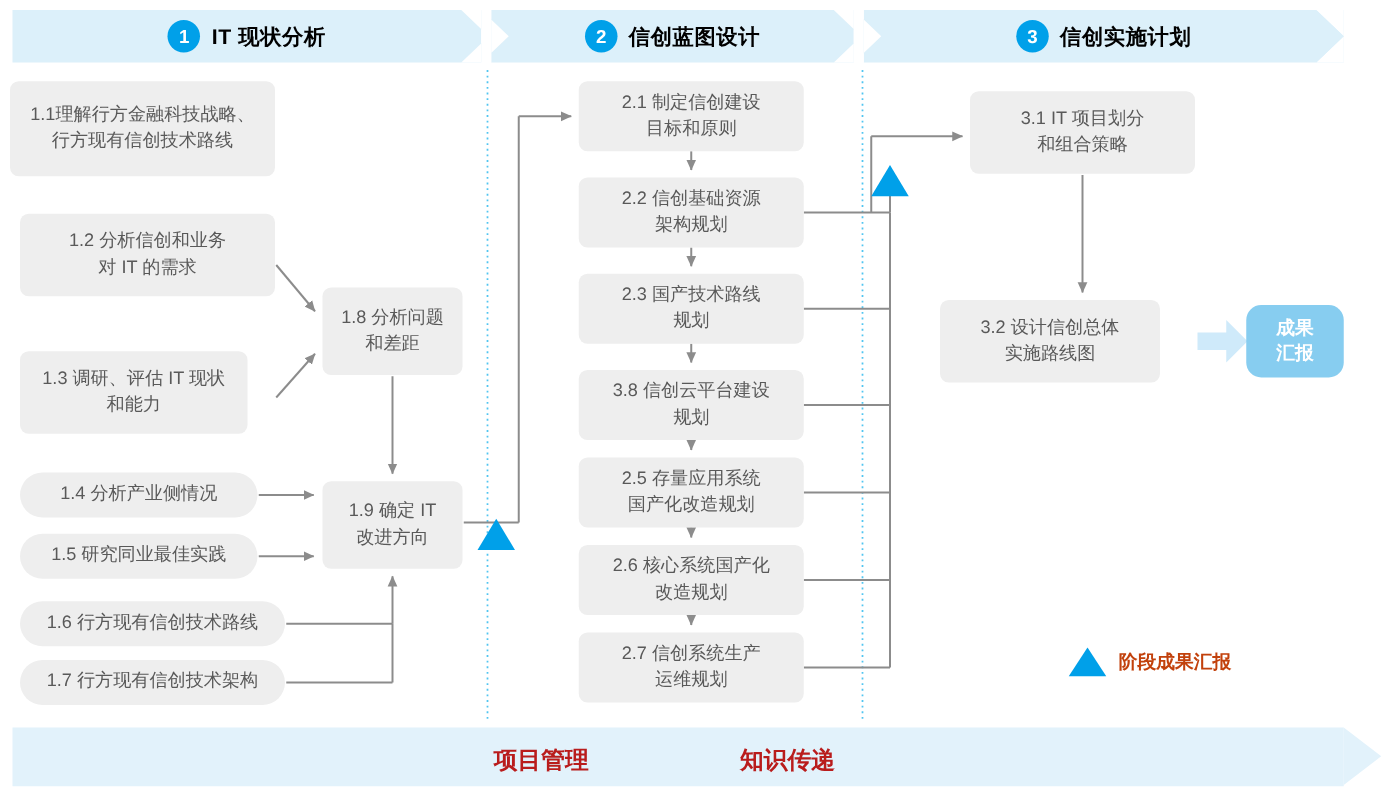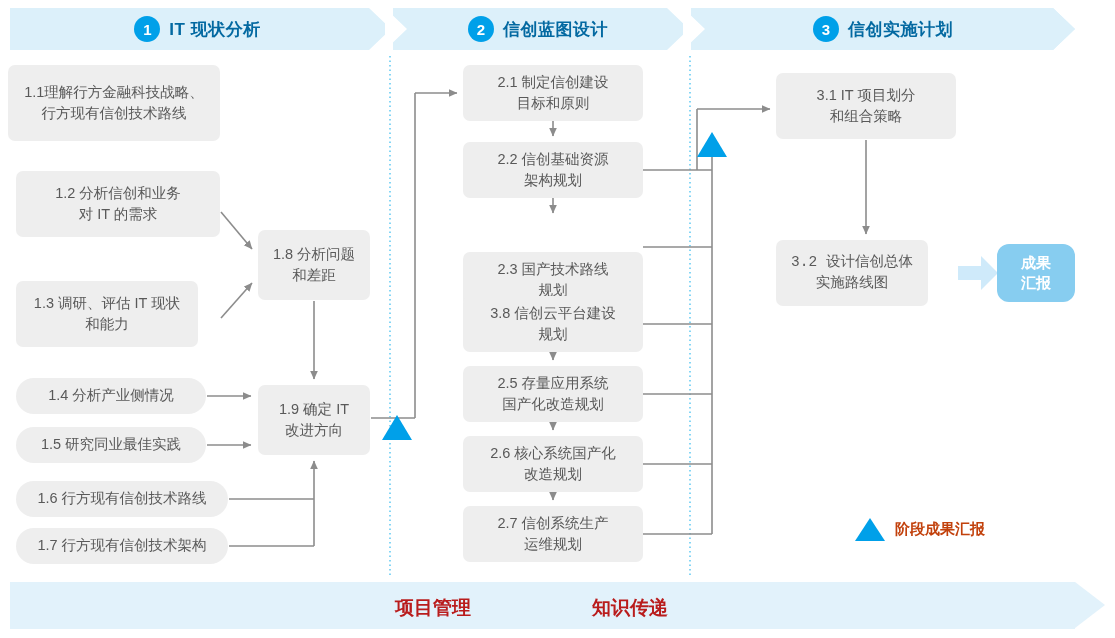--- a/index.html
+++ b/index.html
@@ -32,21 +32,21 @@
   .stage-num{
     width:26px;height:26px;border-radius:50%;
     background:#00a0e9;
     color:#ffffff;
     font-size:15px;
     font-weight:bold;
     display:flex;align-items:center;justify-content:center;
     line-height:1;
   }
   .stage-title{
-    color:#0369a1;
+    color:#000000;
     font-size:17px;
     font-weight:bold;
     letter-spacing:.5px;
   }
   
   .banner-foot{
     position:absolute;
     left:10px;top:582px;
     width:1065px;height:47px;
     background:#e2f2fb;
@@ -217,34 +217,34 @@
   <div class="box pill" style="left:16px;top:528px;width:212px;height:36px;">1.7 行方现有信创技术架构</div>
   <div class="box" style="left:258px;top:230px;width:112px;height:70px;">1.8 分析问题
 和差距</div>
   <div class="box" style="left:258px;top:385px;width:112px;height:70px;">1.9 确定 IT
 改进方向</div>
 
   <div class="box" style="left:463px;top:65px;width:180px;height:56px;">2.1 制定信创建设
 目标和原则</div>
   <div class="box" style="left:463px;top:142px;width:180px;height:56px;">2.2 信创基础资源
 架构规划</div>
-  <div class="box" style="left:463px;top:219px;width:180px;height:56px;margin-top:33px;">2.3 国产技术路线
+  <div class="box" style="left:463px;top:219px;width:180px;height:56px;">2.3 国产技术路线
 规划</div>
   <div class="box" style="left:463px;top:296px;width:180px;height:56px;">3.8 信创云平台建设
 规划</div>
   <div class="box" style="left:463px;top:366px;width:180px;height:56px;">2.5 存量应用系统
 国产化改造规划</div>
   <div class="box" style="left:463px;top:436px;width:180px;height:56px;">2.6 核心系统国产化
 改造规划</div>
   <div class="box" style="left:463px;top:506px;width:180px;height:56px;">2.7 信创系统生产
 运维规划</div>
 
   <div class="box" style="left:776px;top:73px;width:180px;height:66px;">3.1 IT 项目划分
 和组合策略</div>
-  <div class="box" style="left:776px;top:240px;width:152px;height:66px;font-family:Liberation Mono, monospace;">3.2 设计信创总体
+  <div class="box" style="left:752px;top:240px;width:176px;height:66px;">3.2 设计信创总体
 实施路线图</div>
 
   <div class="badge" style="left:997px;top:244px;width:78px;height:58px;">成果
 汇报</div>
 
   <div class="legend" style="left:855px;top:518px;">
     <span class="legend-tri"></span>
     <span class="legend-text">阶段成果汇报</span>
   </div>
 

